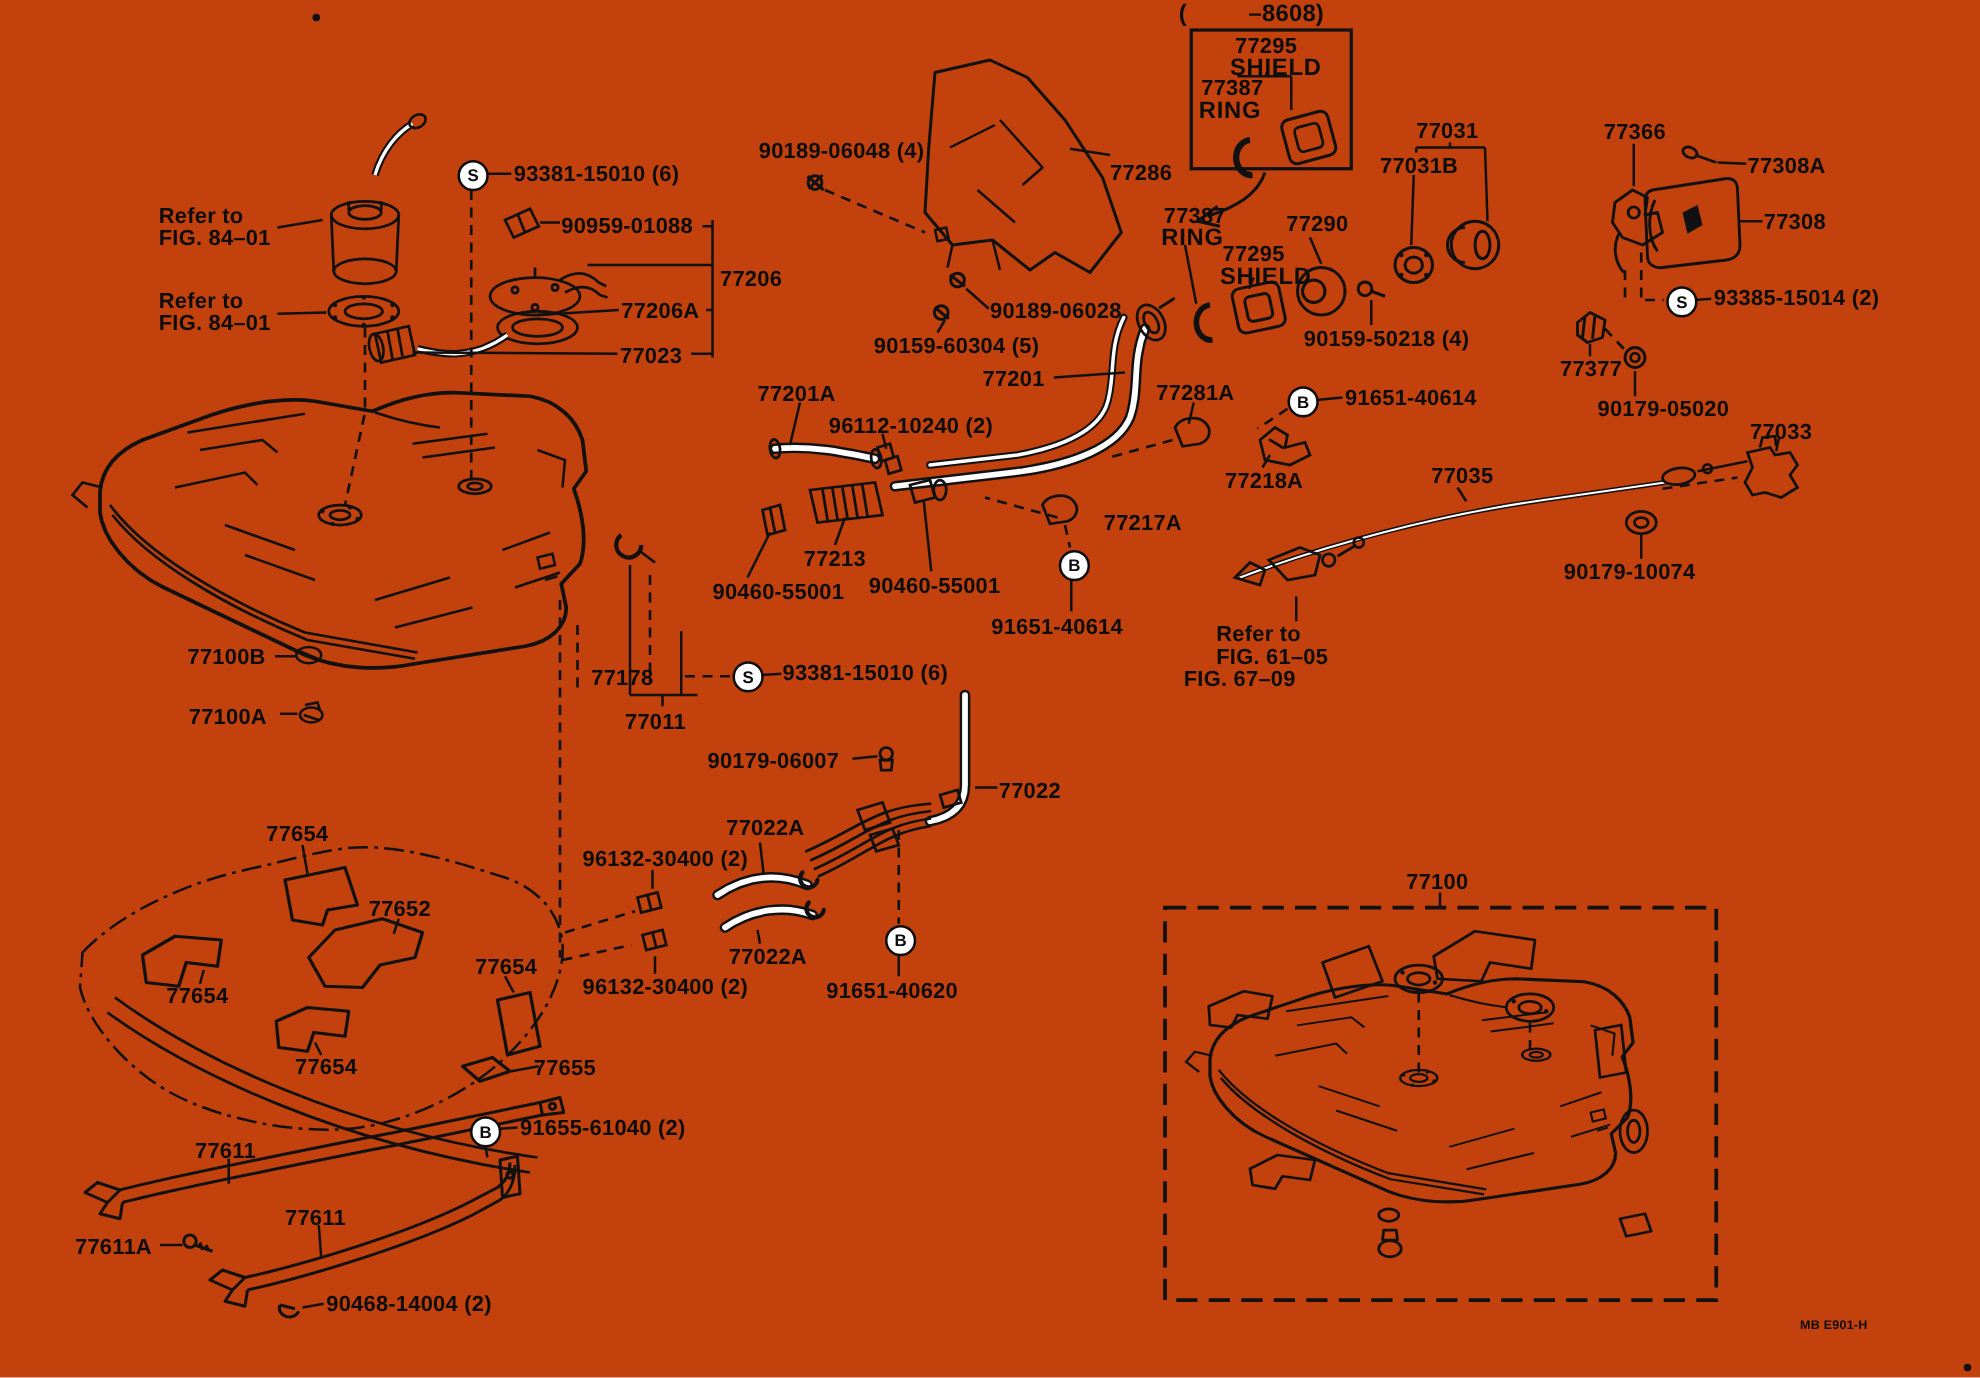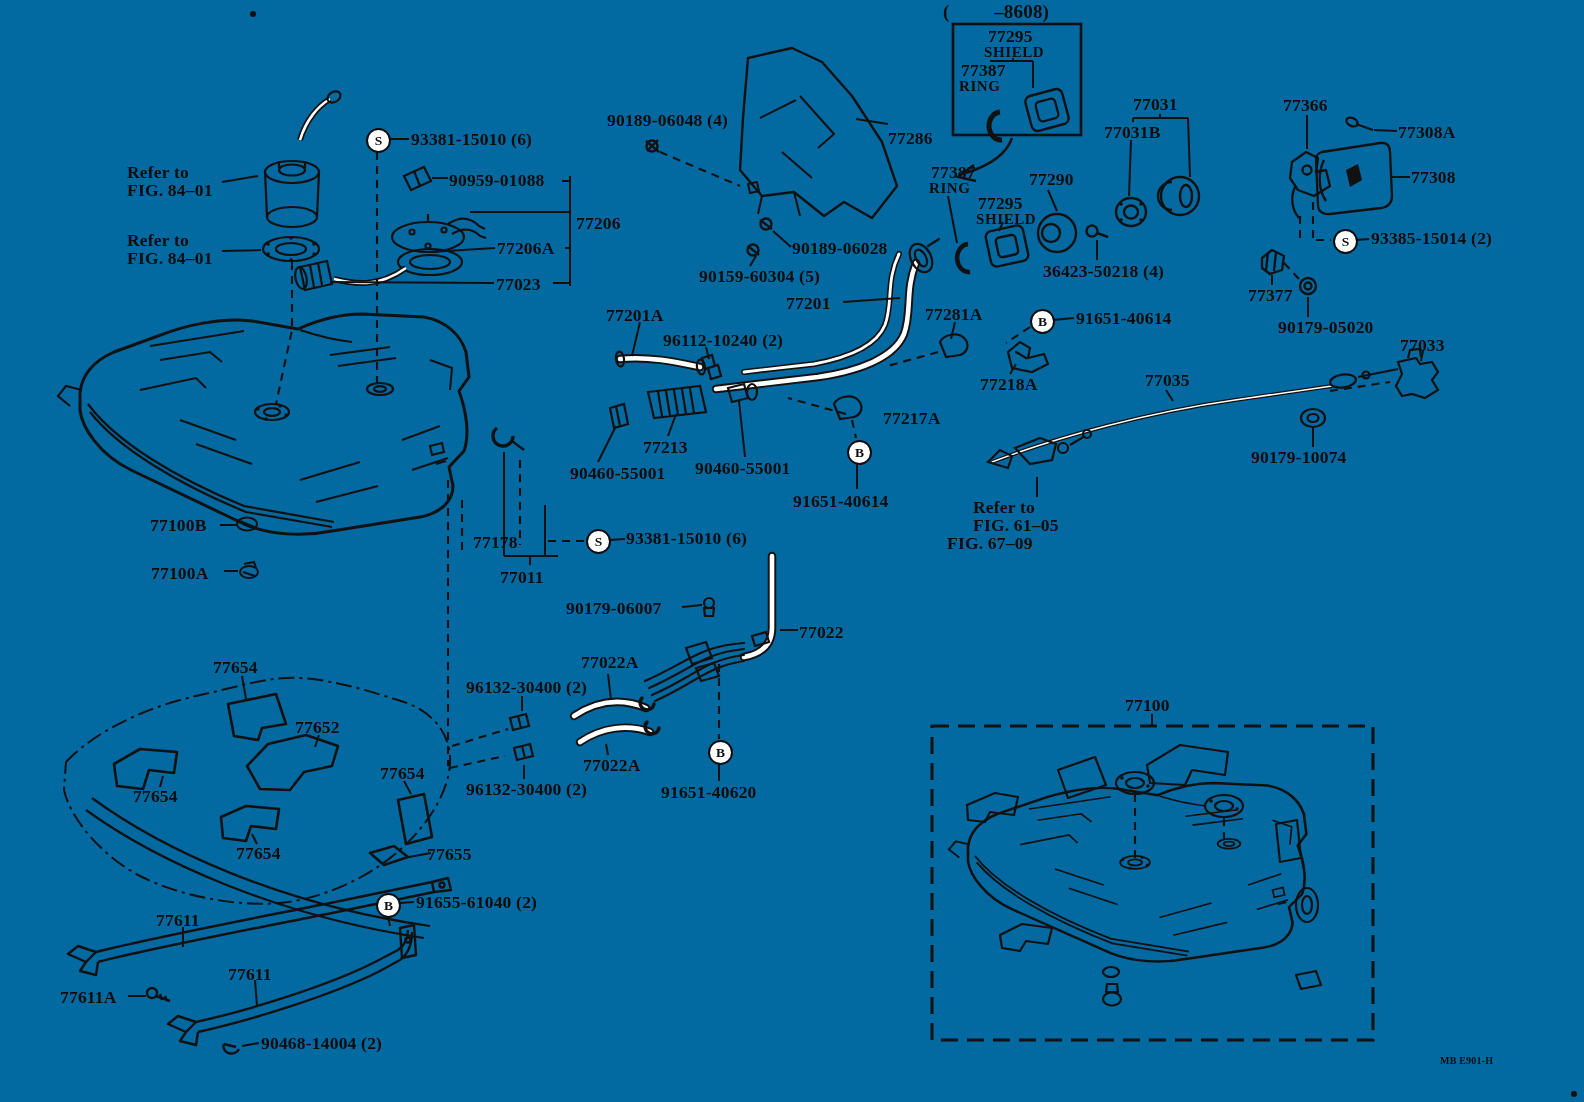--- a/index.html
+++ b/index.html
@@ -1,21 +1,21 @@
 <!DOCTYPE html>
 <html><head>
 <meta charset="utf-8">
 <style>
   html,body{margin:0;padding:0;background:#fff;}
-  #canvas{position:relative;width:1584px;height:1102px;background:#0369a1;
-          font-family:Liberation Serif, serif;overflow:hidden;}
+  #canvas{position:relative;width:1584px;height:1102px;background:#c2410c;
+          font-family:Liberation Sans, sans-serif;overflow:hidden;}
   svg{position:absolute;left:0;top:0;}
   .lbl{position:absolute;font-weight:700;font-size:17.5px;line-height:1.04;
        color:#0d0d0d;white-space:pre;letter-spacing:.2px;z-index:3;}
-  .sm{font-size:15px;letter-spacing:.6px;}
+  .sm{font-size:19px;letter-spacing:.6px;}
   .big{font-size:19px;}
   .code{font-size:10px;}
   .sym{position:absolute;width:21px;height:21px;border:2.6px solid #0d0d0d;
        border-radius:50%;color:#0d0d0d;font-weight:700;font-size:13.5px;
        line-height:21px;text-align:center;z-index:3;background:#fff;}
 </style>
 </head>
 <body>
 
 <div id="canvas">
@@ -364,21 +364,21 @@
 <div class="lbl" style="left:663px;top:331px">96112-10240 (2)</div>
 <div class="lbl" style="left:786px;top:294px">77201</div>
 <div class="lbl" style="left:925px;top:305px">77281A</div>
 <div class="lbl" style="left:883px;top:409px">77217A</div>
 <div class="lbl" style="left:643px;top:438px">77213</div>
 <div class="lbl" style="left:570px;top:464px">90460-55001</div>
 <div class="lbl" style="left:695px;top:459px">90460-55001</div>
 <div class="lbl" style="left:793px;top:492px">91651-40614</div>
 <div class="lbl" style="left:980px;top:375px">77218A</div>
 <div class="lbl" style="left:1076px;top:309px">91651-40614</div>
-<div class="lbl" style="left:1043px;top:262px">36423-50218 (4)</div>
+<div class="lbl" style="left:1043px;top:262px">90159-50218 (4)</div>
 
 <div class="lbl" style="left:1145px;top:371px">77035</div>
 <div class="lbl" style="left:1400px;top:336px">77033</div>
 <div class="lbl" style="left:1251px;top:448px">90179-10074</div>
 
 <div class="lbl" style="left:1283px;top:96px">77366</div>
 <div class="lbl" style="left:1398px;top:123px">77308A</div>
 <div class="lbl" style="left:1411px;top:168px">77308</div>
 <div class="lbl" style="left:1371px;top:229px">93385-15014 (2)</div>
 <div class="lbl" style="left:1248px;top:286px">77377</div>

